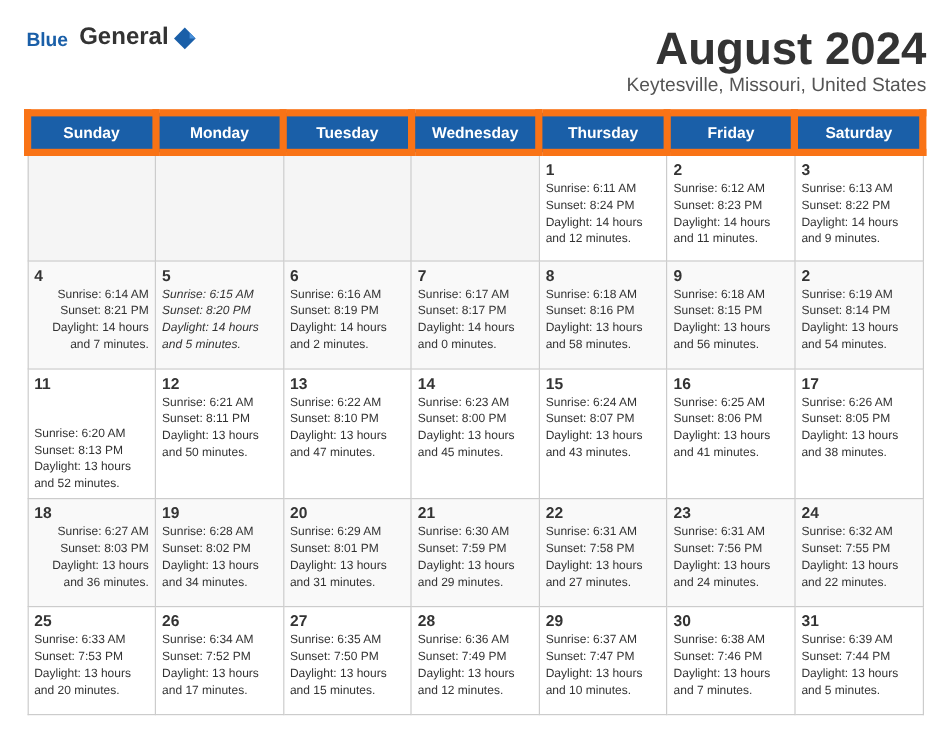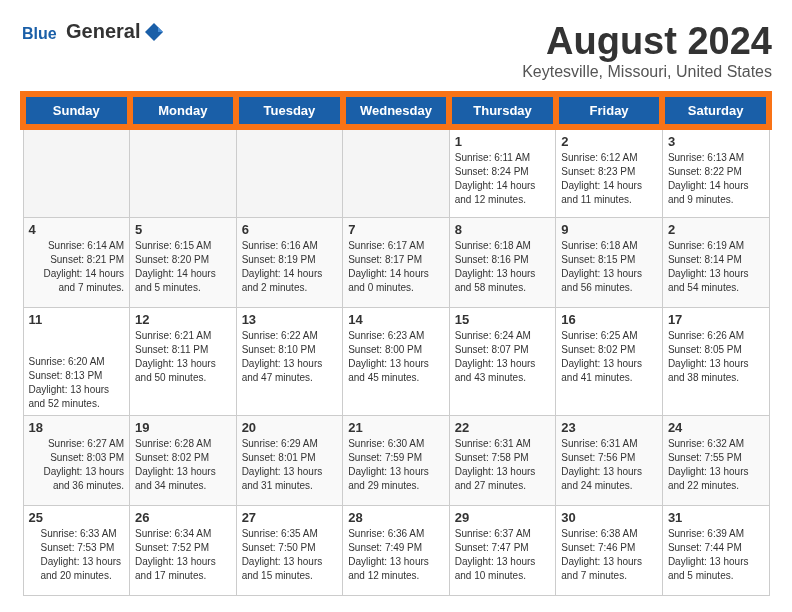--- a/index.html
+++ b/index.html
@@ -147,21 +147,21 @@
       <tr class="row-even">
         <td>
           <span class="day-num">4</span>
           <div class="day-info" style="white-space: pre-line; text-align: right;">Sunrise: 6:14 AM
 Sunset: 8:21 PM
 Daylight: 14 hours
 and 7 minutes.</div>
         </td>
         <td>
           <span class="day-num">5</span>
-          <div class="day-info" style="white-space: pre-line;">Sunrise: 6:15 AM
+          <div class="day-info" style="white-space: pre-line; font-style: italic;">Sunrise: 6:15 AM
 Sunset: 8:20 PM
 Daylight: 14 hours
 and 5 minutes.</div>
         </td>
         <td>
           <span class="day-num">6</span>
           <div class="day-info" style="white-space: pre-line;">Sunrise: 6:16 AM
 Sunset: 8:19 PM
 Daylight: 14 hours
 and 2 minutes.</div>
@@ -227,21 +227,21 @@
         <td>
           <span class="day-num">15</span>
           <div class="day-info" style="white-space: pre-line;">Sunrise: 6:24 AM
 Sunset: 8:07 PM
 Daylight: 13 hours
 and 43 minutes.</div>
         </td>
         <td>
           <span class="day-num">16</span>
           <div class="day-info" style="white-space: pre-line;">Sunrise: 6:25 AM
-Sunset: 8:02 PM
+Sunset: 8:06 PM
 Daylight: 13 hours
 and 41 minutes.</div>
         </td>
         <td>
           <span class="day-num">17</span>
           <div class="day-info" style="white-space: pre-line;">Sunrise: 6:26 AM
 Sunset: 8:05 PM
 Daylight: 13 hours
 and 38 minutes.</div>
         </td>
@@ -293,21 +293,21 @@
           <span class="day-num">24</span>
           <div class="day-info" style="white-space: pre-line;">Sunrise: 6:32 AM
 Sunset: 7:55 PM
 Daylight: 13 hours
 and 22 minutes.</div>
         </td>
       </tr>
       <tr>
         <td>
           <span class="day-num">25</span>
-          <div class="day-info" style="white-space: pre-line; margin-left: 12px;">Sunrise: 6:33 AM
+          <div class="day-info" style="white-space: pre-line;">Sunrise: 6:33 AM
 Sunset: 7:53 PM
 Daylight: 13 hours
 and 20 minutes.</div>
         </td>
         <td>
           <span class="day-num">26</span>
           <div class="day-info" style="white-space: pre-line;">Sunrise: 6:34 AM
 Sunset: 7:52 PM
 Daylight: 13 hours
 and 17 minutes.</div>

